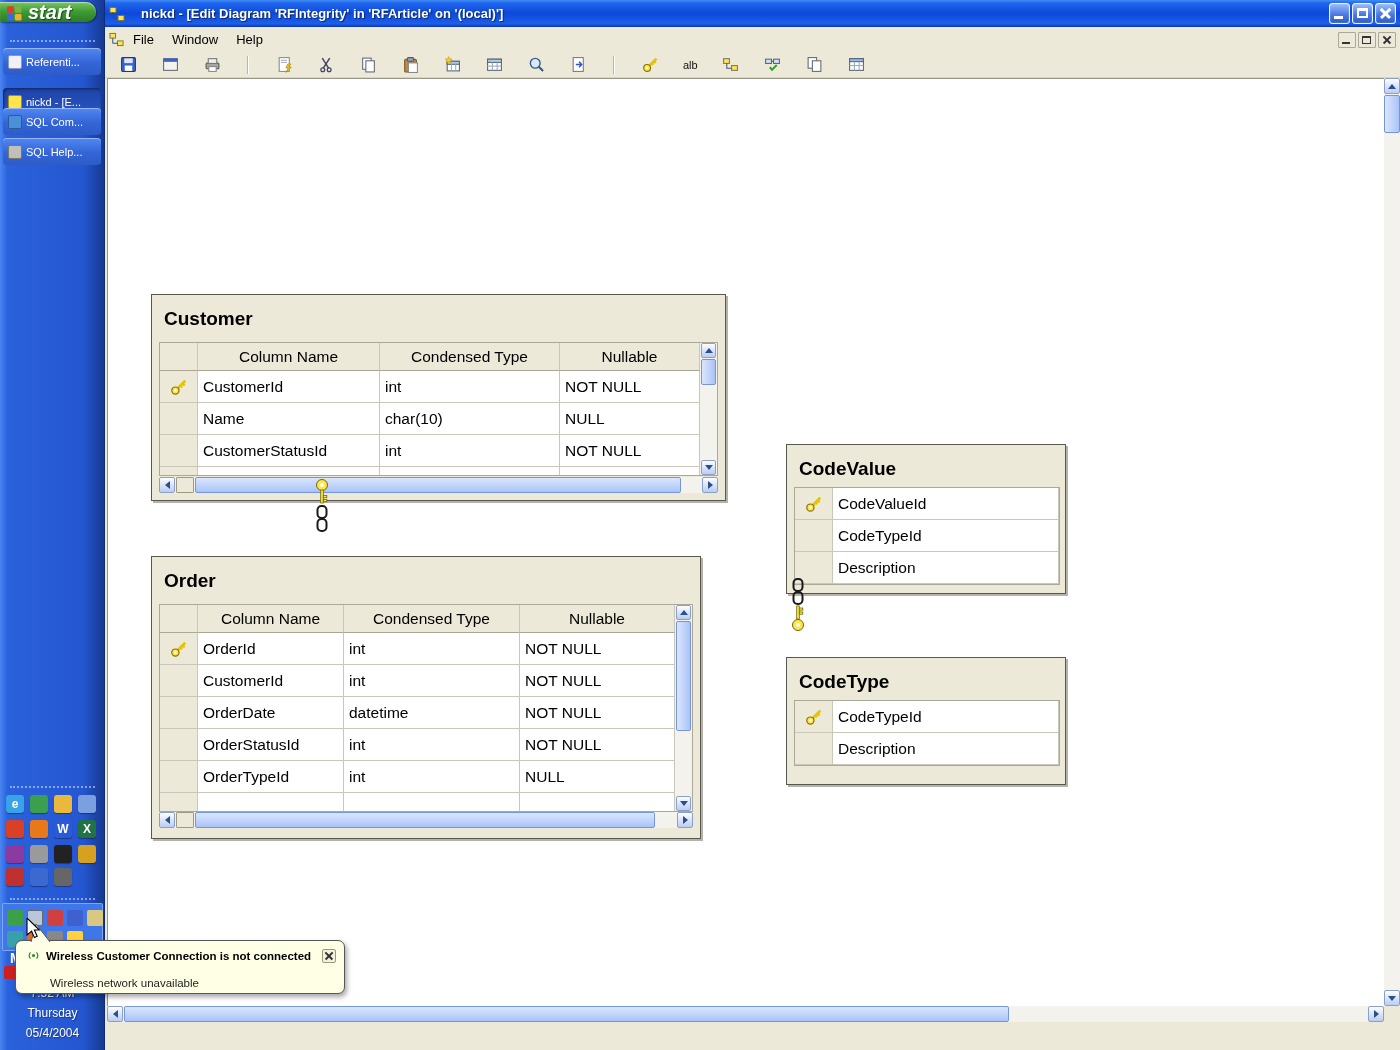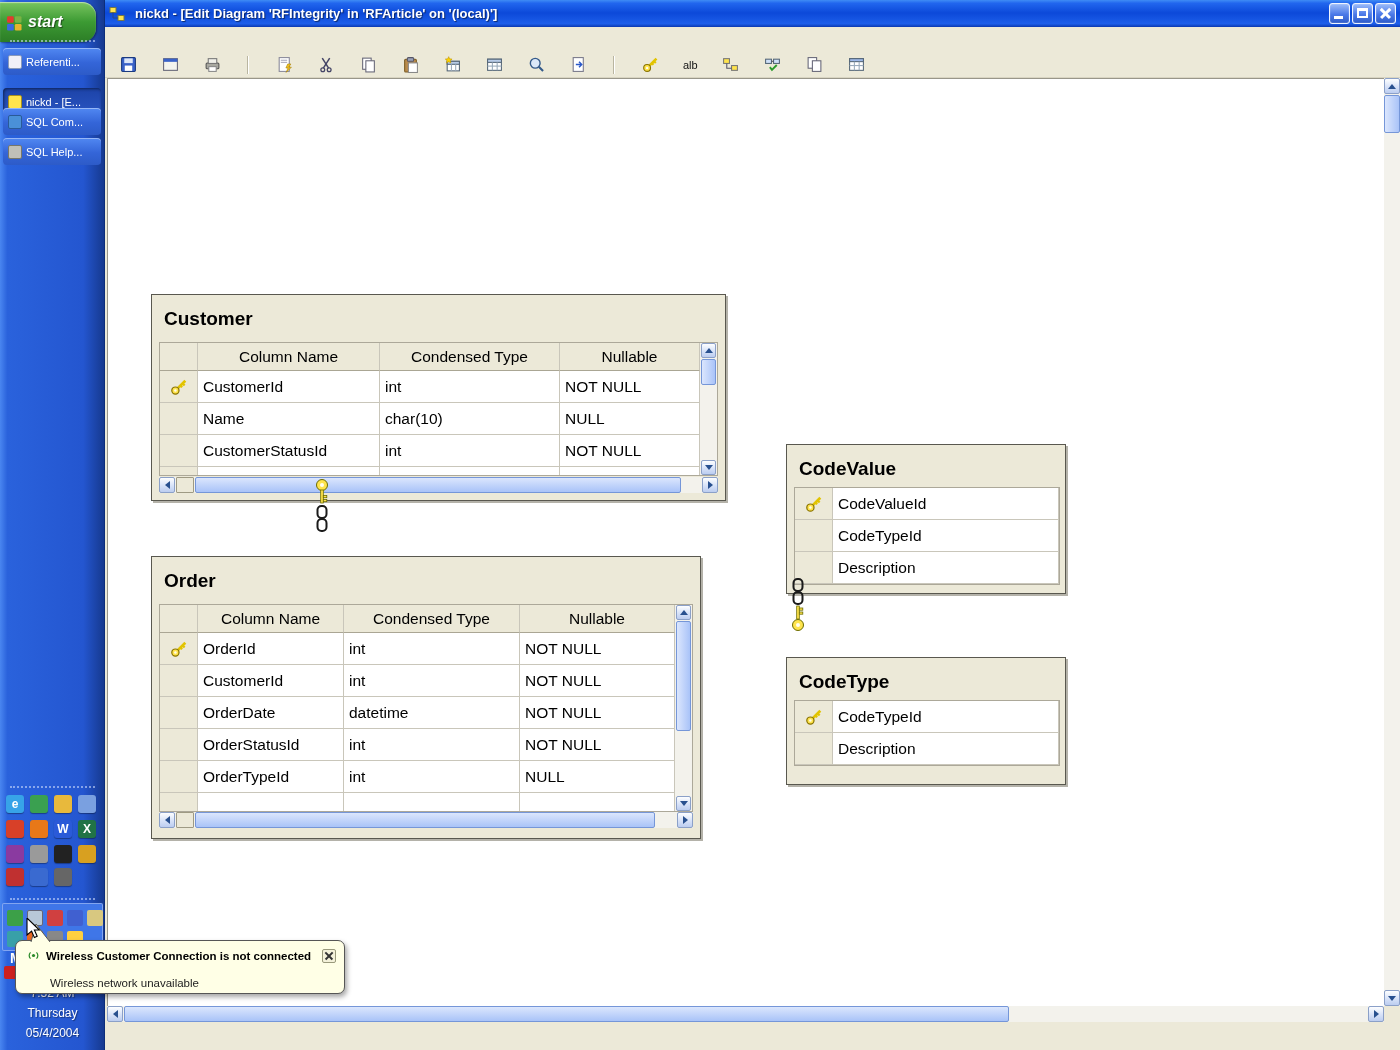--- a/index.html
+++ b/index.html
@@ -6,21 +6,21 @@
   html,body { width:1400px; height:1050px; overflow:hidden; }
   body { font-family:"Liberation Sans", sans-serif; background:#ece9d8; }
   .abs { position:absolute; }
   .screen { position:relative; width:1400px; height:1050px; overflow:hidden; background:#ece9d8; }
 
   
   .main-window { position:absolute; left:105px; top:0; width:1295px; height:1050px; background:#ece9d8; }
   .titlebar { position:absolute; left:0; top:0; width:1295px; height:27px;
     background:linear-gradient(180deg,#3f8cf5 0%,#2166ee 12%,#0c49d9 48%,#1d5eea 88%,#0a38b0 100%);
     display:flex; align-items:center; padding:0 4px; color:#fff; }
-  .title-text { font-weight:bold; font-size:13px; margin-left:10px; text-shadow:1px 1px 1px rgba(0,0,0,.55); white-space:nowrap; }
+  .title-text { font-weight:bold; font-size:13px; margin-left:16px; text-shadow:1px 1px 1px rgba(0,0,0,.55); white-space:nowrap; }
   .tb-spacer { flex:1; }
   .winbtn { width:21px; height:21px; border:1px solid #eef4ff; border-radius:3px; margin-left:2px; position:relative;
     background:linear-gradient(180deg,#9cbcf9,#4b79e8 55%,#2f5cc8); box-shadow:inset 0 0 1px #fff; }
   .g-minw { position:absolute; left:4px; bottom:4px; width:9px; height:3px; background:#fff; }
   .g-maxw { position:absolute; left:4px; top:4px; width:11px; height:10px; border:2px solid #fff; border-top-width:3px; }
   .g-x1,.g-x2 { position:absolute; left:3px; top:8px; width:13px; height:2.5px; background:#fff; }
   .g-x1 { transform:rotate(45deg); } .g-x2 { transform:rotate(-45deg); }
 
   .menubar { position:absolute; left:0; top:27px; width:1295px; height:25px; background:#ece9d8;
     display:flex; align-items:center; font-size:13px; color:#000; padding:0 4px; }
@@ -59,23 +59,23 @@
   .grid, .nlist { position:absolute; background:#fff; border:1px solid #aca899; overflow:hidden; }
   .gcell { position:absolute; border-right:1px solid #c9c6ba; border-bottom:1px solid #c9c6ba; font-size:15.5px;
     display:flex; align-items:center; padding:0 5px; background:#fff; color:#000; white-space:nowrap; overflow:hidden; }
   .gcell.hdr { background:#ece9d8; justify-content:center; padding:0; border-bottom-color:#aaa694; }
   .gcell.sel { background:#ece9d8; justify-content:center; padding:0; }
   .rk { width:18px; height:18px; }
 
   
   .taskbar { position:absolute; left:0; top:0; width:105px; height:1050px; z-index:40;
     background:linear-gradient(90deg,#4a86f0 0%,#2a62dc 7%,#2456d0 80%,#16398f 100%); border-right:1px solid #0d2d7a; }
-  .start-btn { position:absolute; left:0; top:2px; width:96px; height:40px; border-radius:0 14px 14px 0;
+  .start-btn { position:absolute; left:0; top:2px; width:96px; height:20px; border-radius:0 14px 14px 0;
     background:linear-gradient(180deg,#79c560,#3c9a33 50%,#2c7d26); box-shadow:inset 0 1px 1px rgba(255,255,255,.5), 1px 1px 2px rgba(0,0,0,.4);
-    display:flex; align-items:center; gap:5px; padding-left:6px; color:#fff; font-size:16px; font-weight:bold; font-style:italic;
+    display:flex; align-items:center; gap:5px; padding-left:6px; color:#fff; font-size:20px; font-weight:bold; font-style:italic;
     text-shadow:1px 1px 1px rgba(0,0,0,.5); }
   .taskbtn { position:absolute; left:3px; width:98px; height:27px; border-radius:4px;
     background:linear-gradient(180deg,#5188f2,#3465d8 55%,#2d5bc8); box-shadow:inset 0 1px 0 rgba(255,255,255,.4);
     display:flex; align-items:center; gap:4px; padding:0 5px; color:#fff; font-size:11px; white-space:nowrap; overflow:hidden; }
   .taskbtn.active { background:linear-gradient(180deg,#1c43a8,#2a55c2); box-shadow:inset 1px 1px 3px rgba(0,0,0,.5); }
   .tbicon { width:14px; height:14px; border-radius:2px; flex:none; }
   .dots { position:absolute; left:10px; width:85px; border-top:2px dotted rgba(215,228,255,.55); }
   .ql { position:absolute; width:18px; height:18px; border-radius:3px; display:flex; align-items:center; justify-content:center;
     color:#fff; font-size:12px; font-weight:bold; box-shadow:0 1px 1px rgba(0,0,0,.35); }
   .tray-panel { position:absolute; left:2px; top:903px; width:101px; height:48px; background:#3f76e8;
@@ -125,20 +125,41 @@
         </span>
       <span class="winbtn">
           <span class="g-maxw"></span>
         </span>
       <span class="winbtn">
           <span class="g-x1"></span>
           <span class="g-x2"></span>
         </span>
     </div>
 
+    <div class="menubar">
+      <svg width="15" height="15" viewBox="0 0 16 16">
+        <rect x="1" y="1.5" width="6" height="5" fill="#ffe44d" stroke="#777746"></rect>
+        <rect x="9" y="9.5" width="6" height="5" fill="#ffe44d" stroke="#777746"></rect>
+        <path d="M4,6.5 L4,12 L9,12" fill="none" stroke="#2b4a80"></path>
+      </svg>
+      <span class="menu-item">File</span>
+      <span class="menu-item">Window</span>
+      <span class="menu-item">Help</span>
+      <span class="tb-spacer"></span>
+      <span class="mdibtn">
+          <span class="g-min"></span>
+        </span>
+      <span class="mdibtn">
+          <span class="g-rest"></span>
+        </span>
+      <span class="mdibtn">
+          <span class="g-bx1"></span>
+          <span class="g-bx2"></span>
+        </span>
+    </div>
 
     <div class="toolbar">
       <span class="tbi">
         <svg width="17" height="17" viewBox="0 0 16 16">
           <rect x="1.5" y="1.5" width="13" height="13" rx="1" fill="#3a62c8" stroke="#1a3a80"></rect>
           <rect x="4" y="2.2" width="8" height="4.5" fill="#dce6f8"></rect>
             <rect x="4.5" y="9" width="7" height="5" fill="#fff"></rect>
         </svg>
       </span>
       <span class="tbi">

